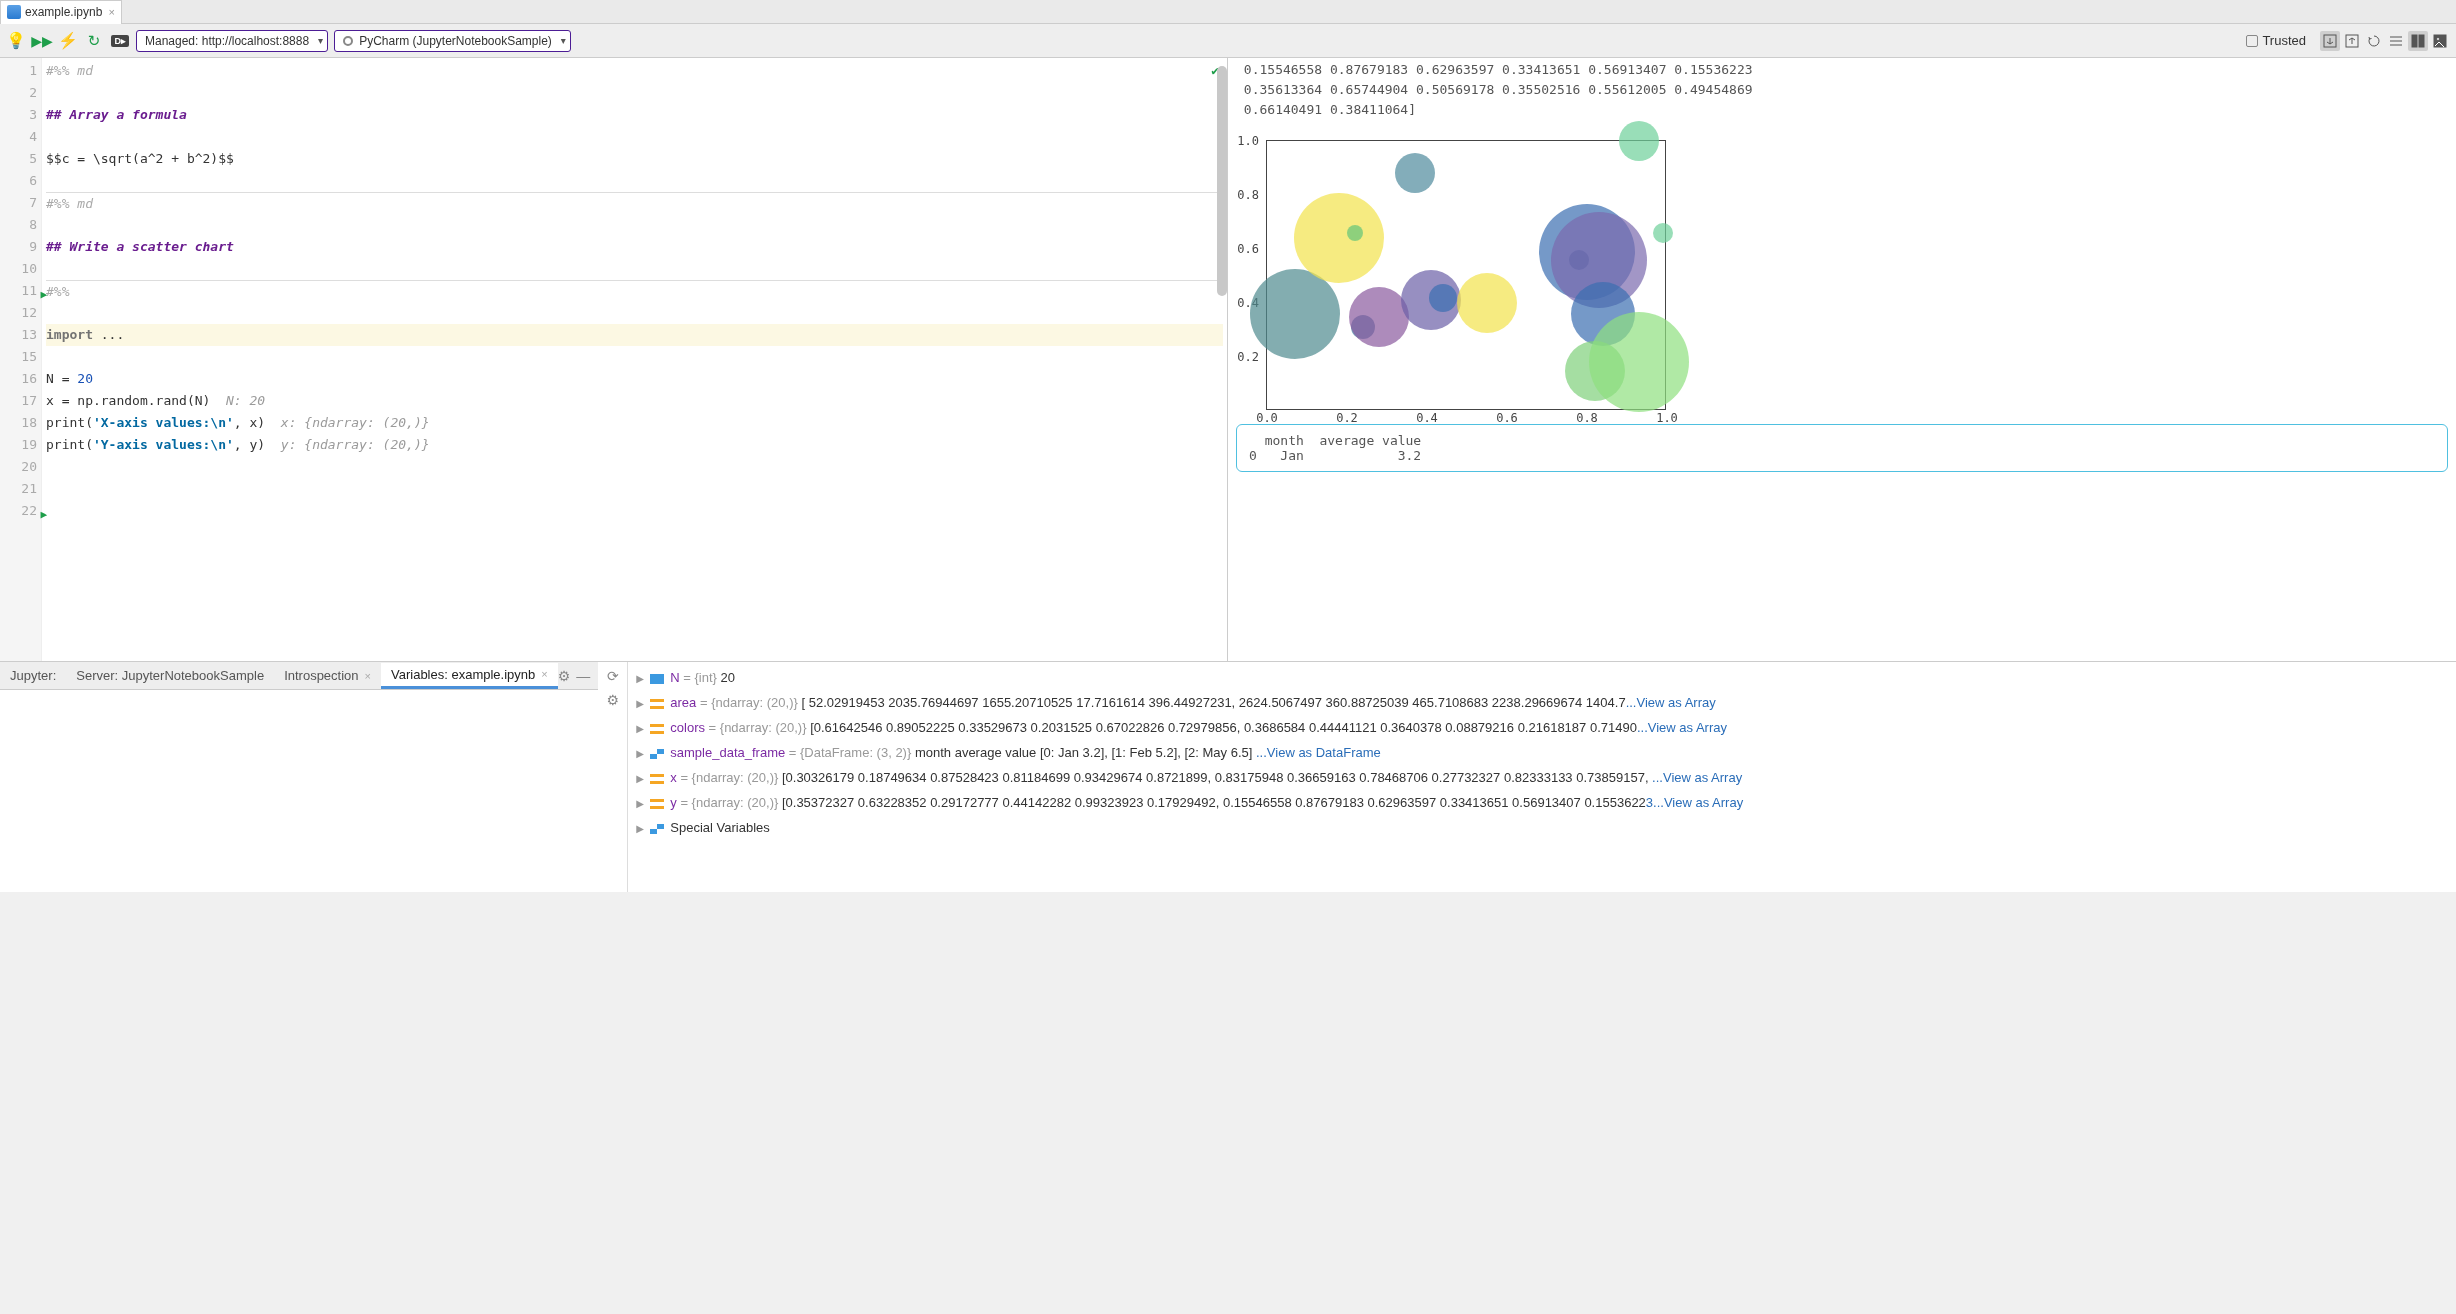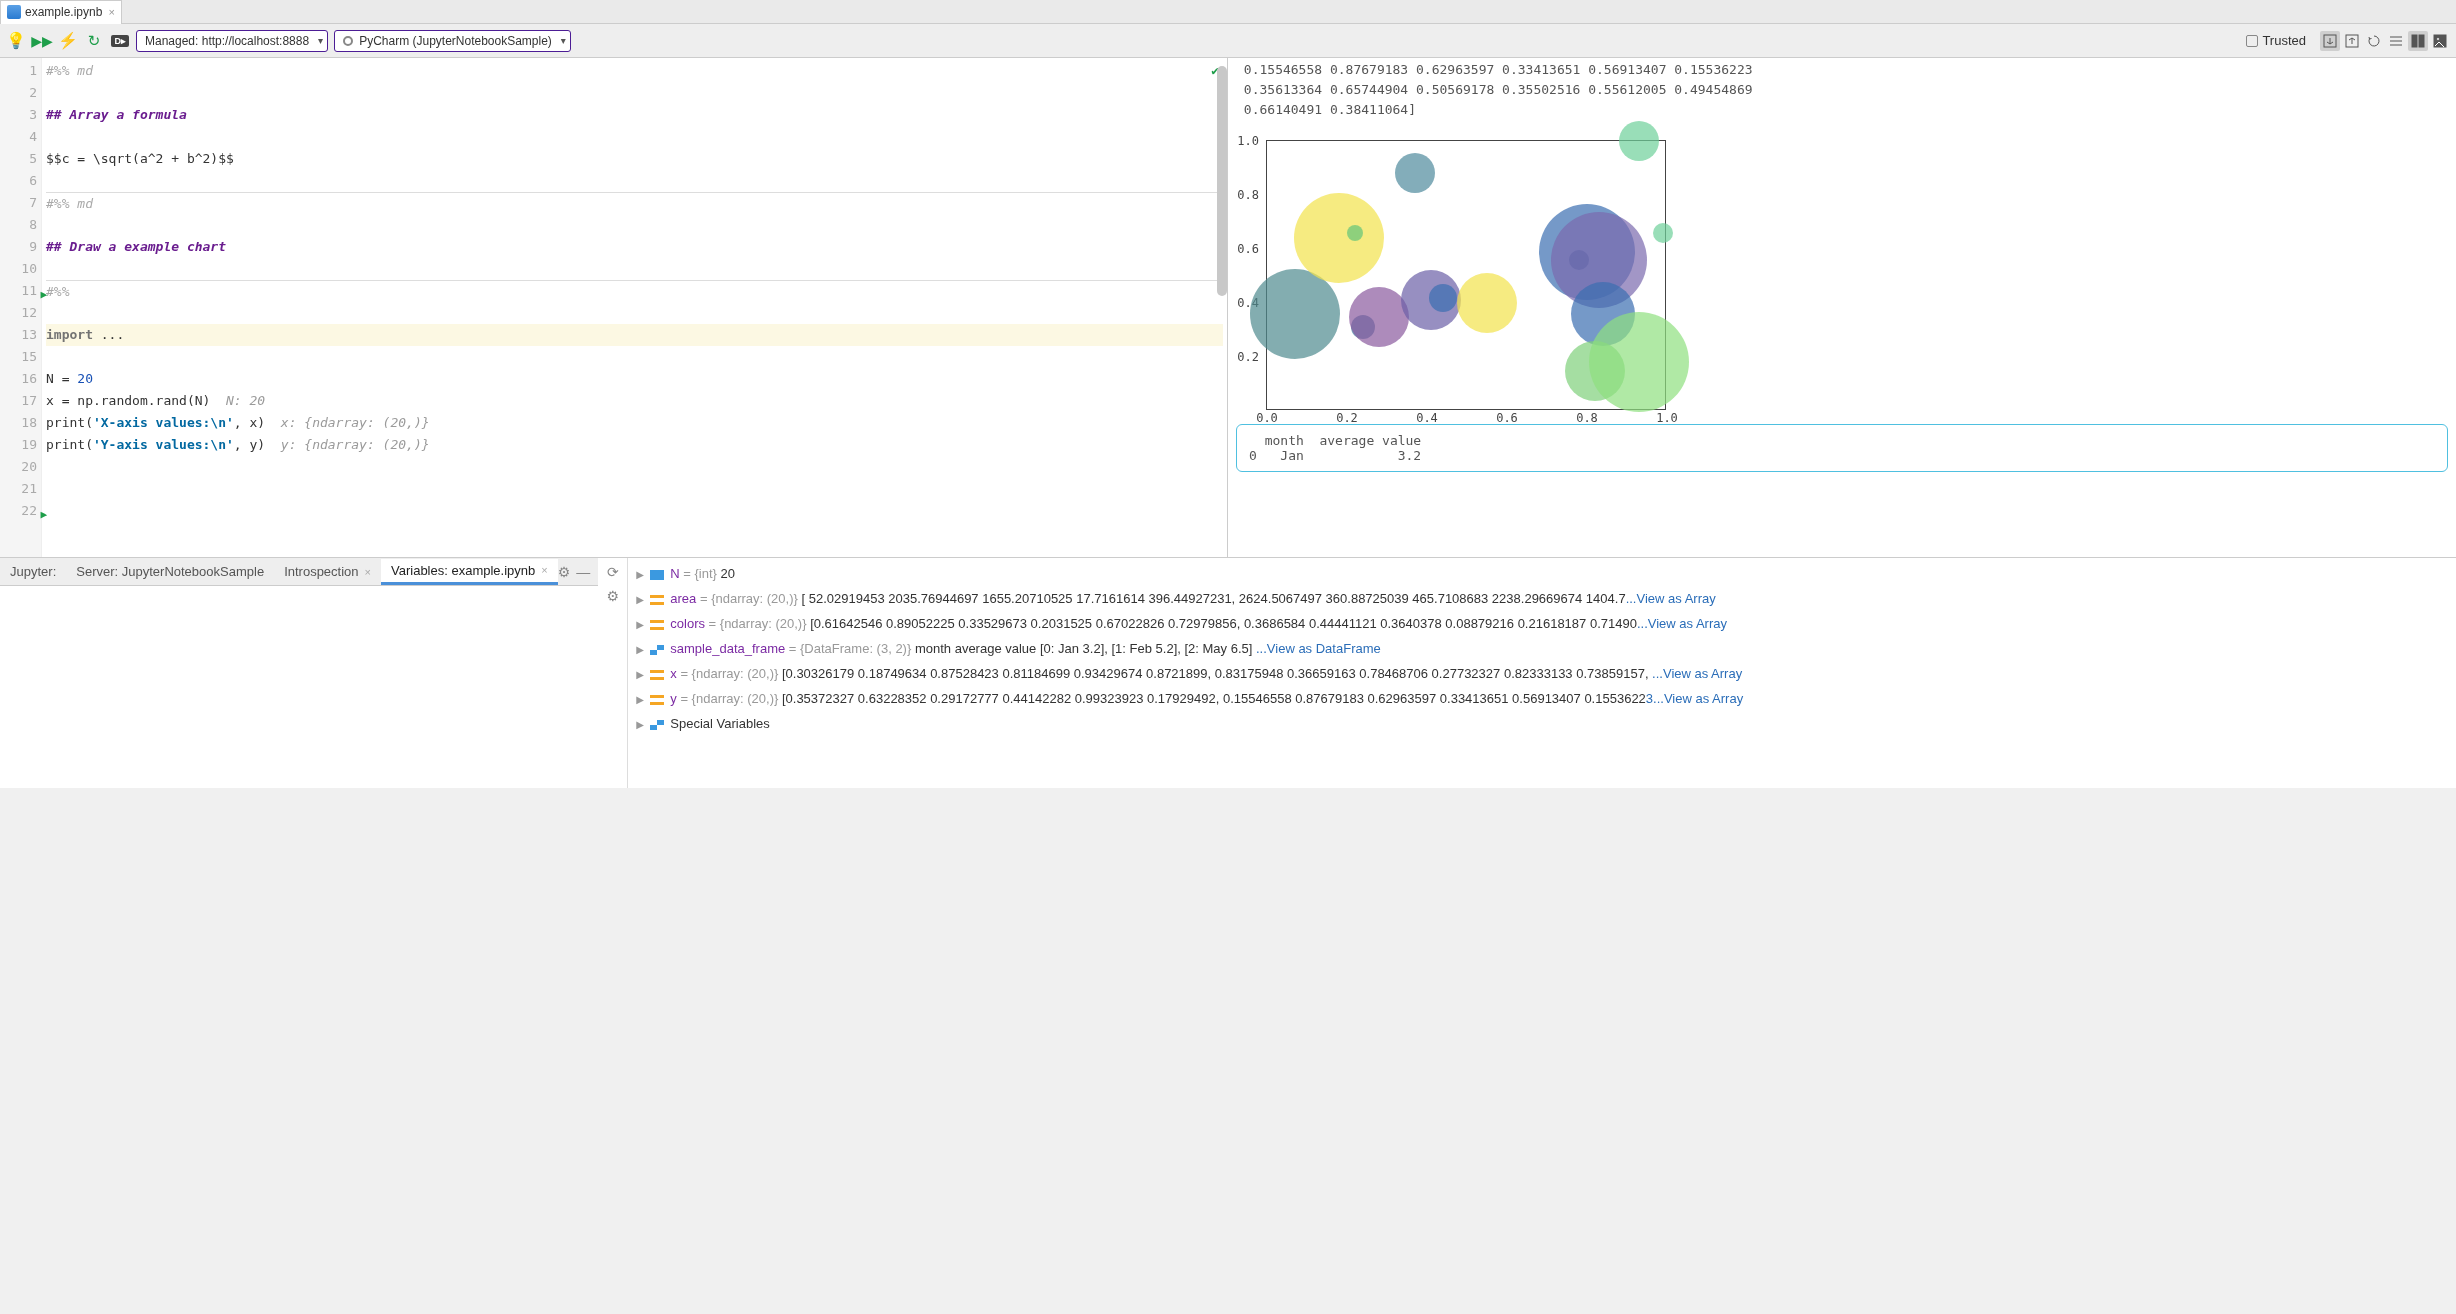--- a/index.html
+++ b/index.html
@@ -1,17 +1,17 @@
 <!DOCTYPE html>
 <html><head>
 <meta charset="utf-8">
 <style>
   html,body{margin:0;padding:0;font-family:-apple-system,"Segoe UI",Arial,sans-serif;font-size:13px;color:#333;background:#f0f0f0;height:100%;}
   *{box-sizing:border-box;}
-  .app{display:flex;flex-direction:column;height:788px;background:#eeeeee;}
+  .app{display:flex;flex-direction:column;height:892px;background:#eeeeee;}
   
   .tabbar{display:flex;align-items:center;background:#eaeaea;border-bottom:1px solid #ccc;height:24px;}
   .tab{display:flex;align-items:center;background:#fff;border:1px solid #ccc;border-bottom:none;height:24px;padding:0 6px;font-size:12px;}
   .tab .ico{width:14px;height:14px;margin-right:4px;background:linear-gradient(#5aa0e6,#2a7bd1);border-radius:2px;position:relative;}
   .tab .x{margin-left:6px;color:#999;font-size:11px;}
   
   .toolbar{display:flex;align-items:center;height:34px;background:#eeeeee;border-bottom:1px solid #ccc;padding:0 6px;gap:6px;}
   .tbtn{width:20px;height:20px;display:inline-flex;align-items:center;justify-content:center;cursor:pointer;}
   .bulb{color:#f4b400;font-size:16px;}
   .run{color:#1e9e4a;font-size:14px;}
@@ -184,21 +184,21 @@
             <div class="thumb"></div>
           </div>
       <div class="ln"><span class="cm-comment">#%% md</span></div>
           <div class="ln"><span class=""></span></div>
           <div class="ln"><span class="cm-head">## Array a formula</span></div>
           <div class="ln"><span class=""></span></div>
           <div class="ln"><span class="">$$c = \sqrt(a^2 + b^2)$$</span></div>
           <div class="ln"><span class=""></span></div>
           <div class="ln sep"><span class="cm-comment">#%% md</span></div>
           <div class="ln"><span class=""></span></div>
-          <div class="ln"><span class="cm-head">## Draw a example chart</span></div>
+          <div class="ln"><span class="cm-head">## Write a scatter chart</span></div>
           <div class="ln"><span class=""></span></div>
           <div class="ln sep"><span class="cm-comment">#%%</span></div>
           <div class="ln"><span class=""></span></div>
           <div class="ln hl-line"><span class="cm-kw">import</span> ...</div>
           <div class="ln"><span class=""></span></div>
           <div class="ln">N = <span class="cm-num">20</span></div>
           <div class="ln">x = np.random.rand(N)&nbsp;&nbsp;<span class="cm-hint">N: 20</span></div>
           <div class="ln">print(<span class="cm-str">'X-axis values:\n'</span>, x)&nbsp;&nbsp;<span class="cm-hint">x: {ndarray: (20,)}</span></div>
           <div class="ln">print(<span class="cm-str">'Y-axis values:\n'</span>, y)&nbsp;&nbsp;<span class="cm-hint">y: {ndarray: (20,)}</span></div>
           <div class="ln"><span class=""></span></div>

